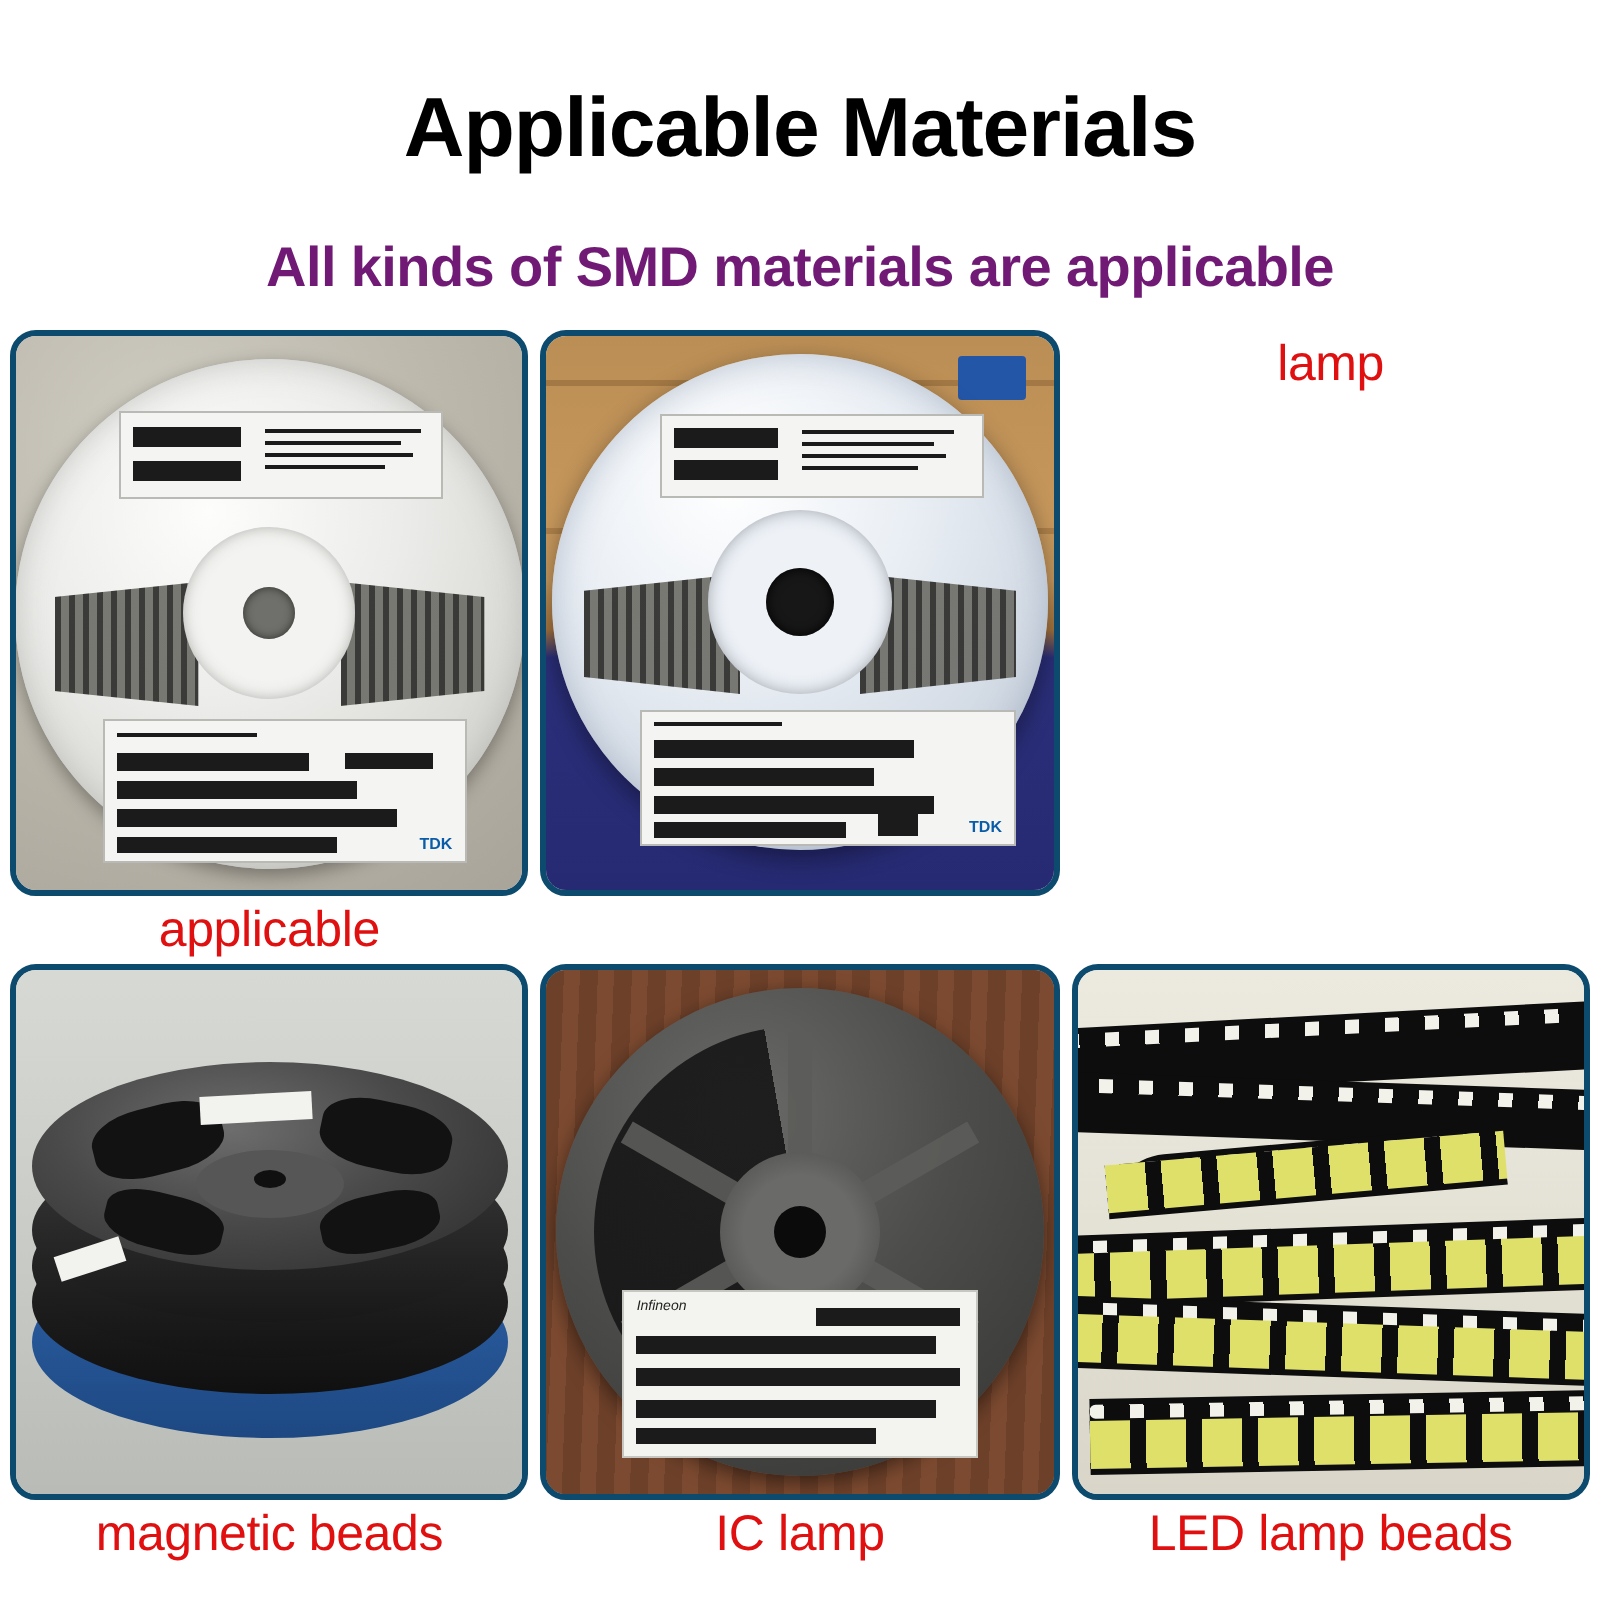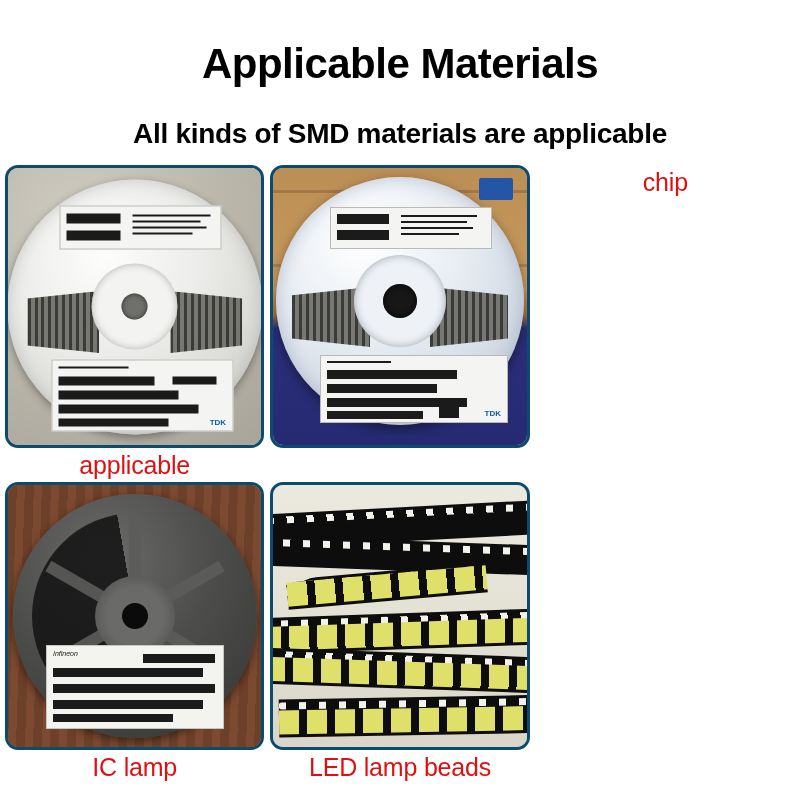--- a/index.html
+++ b/index.html
@@ -15,21 +15,21 @@
   .title{
     position:absolute;top:40px;left:0;width:800px;
     text-align:center;
     font-size:42px;font-weight:bold;color:#000000;
     letter-spacing:-0.5px;
     font-family:"Liberation Sans",sans-serif;
   }
   .subtitle{
     position:absolute;top:118px;left:0;width:800px;
     text-align:center;
-    font-size:28px;font-weight:bold;color:#000000;
+    font-size:28px;font-weight:bold;color:#701a75;
     letter-spacing:-0.3px;
   }
 
   
   .grid{
     position:absolute;top:165px;left:5px;
     width:790px;
     display:grid;
     grid-template-columns:repeat(3,1fr);
     grid-template-rows:repeat(2,auto);
@@ -293,23 +293,45 @@
             <div class="bar" style="left:6px;top:42px;width:140px;height:9px"></div>
             <div class="bar" style="left:6px;top:55px;width:96px;height:8px"></div>
             <div class="bar" style="left:118px;top:46px;width:20px;height:16px"></div>
             <div class="tdk">TDK</div>
           </div>
         </div>
       </div>
     </div>
 
     <div class="cell r1">
-      <div class="caption">chip</div>
-    </div>
-
+      <div class="caption">lamp</div>
+    </div>
+
+    <div class="cell r2">
+      <div class="photo p4">
+        <div class="bg"></div>
+        <div class="stack">
+          <div class="ell e-blue"></div>
+          <div class="ell e-b3"></div>
+          <div class="ell e-b2"></div>
+          <div class="ell e-b1"></div>
+          <div class="ell e-top">
+            <div class="vane v1"></div>
+            <div class="vane v2"></div>
+            <div class="vane v3"></div>
+            <div class="vane v4"></div>
+            <div class="hubring"></div>
+            <div class="hubhole"></div>
+            <div class="tag1"></div>
+          </div>
+          <div class="tag2"></div>
+        </div>
+      </div>
+      <div class="caption">magnetic beads</div>
+    </div>
 
     <div class="cell r2">
       <div class="photo p5">
         <div class="bg"></div>
         <div class="reel">
           <div class="tapearc"></div>
           <div class="spoke a"></div>
           <div class="spoke b"></div>
           <div class="spoke c"></div>
           <div class="hubring">

